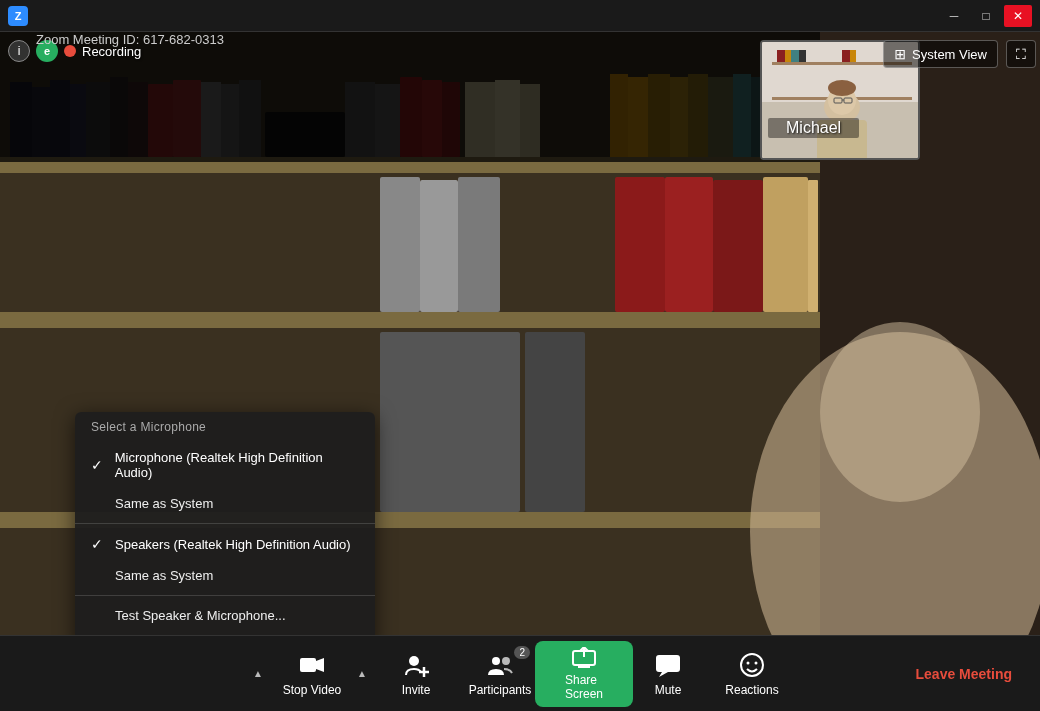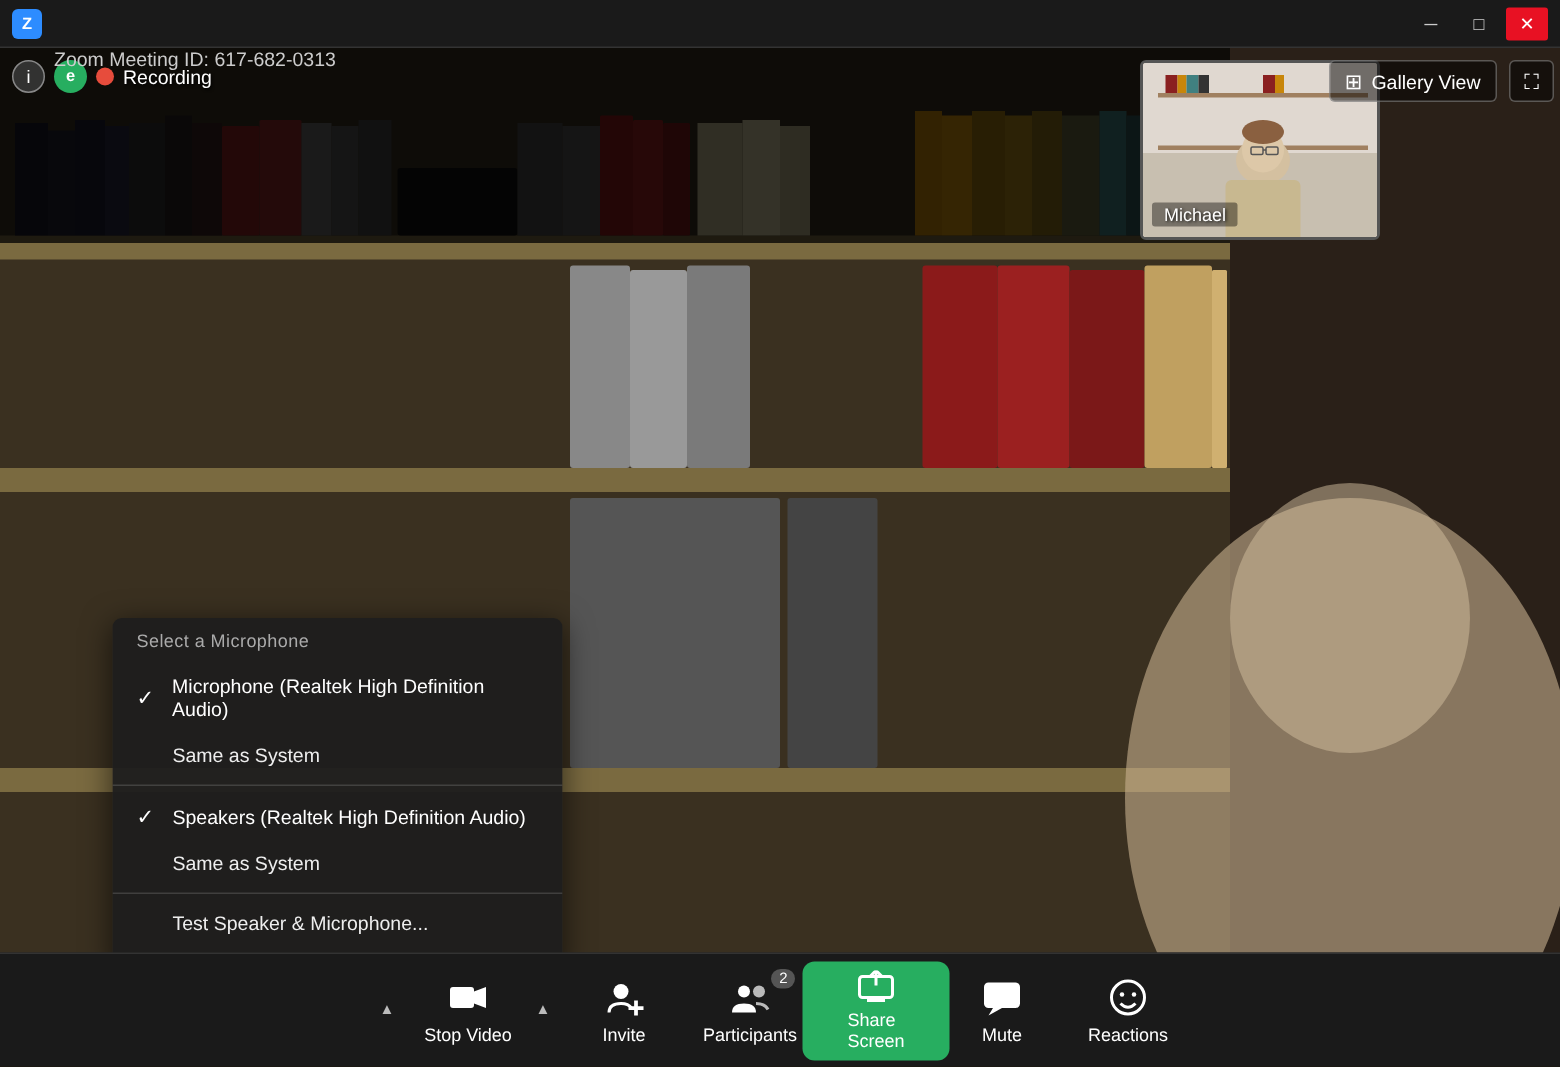--- a/index.html
+++ b/index.html
@@ -91,27 +91,27 @@
       z-index: 10;
     }
     #self-view .person-bg {
       width: 100%;
       height: 100%;
       background: linear-gradient(to bottom, #c8bfb0 0%, #d4c8bc 40%, #e8ddd5 100%);
       position: relative;
     }
     #self-view-label {
       position: absolute;
-      bottom: 7px;
+      bottom: 20px;
       left: 6px;
       color: white;
-      font-size: 12px;
+      font-size: 16px;
       text-shadow: 1px 1px 2px rgba(0,0,0,0.8);
       background: rgba(0,0,0,0.4);
-      padding: 1px 8px;
+      padding: 1px 18px;
       border-radius: 2px;
     }
 
     
     #top-controls {
       position: absolute;
       top: 8px;
       right: 4px;
       display: flex;
       gap: 8px;
@@ -414,21 +414,21 @@
       <ellipse cx="900" cy="380" rx="80" ry="90" fill="#d4c0a0" opacity="0.5"></ellipse>
 
       <rect x="0" y="0" width="820" height="130" fill="rgba(0,0,0,0.75)"></rect>
 
     </svg>
   </div>
 
   <div id="top-controls">
     <div id="gallery-view-btn">
       <span style="font-size:14px;">⊞</span>
-      <span>Gallery View</span>
+      <span>System View</span>
     </div>
     <div id="fullscreen-btn">
       <span>⛶</span>
     </div>
   </div>
 
   <div id="recording-indicator">
     <div class="info-btn">i</div>
     <div class="enc-badge">
       <span>e</span>
@@ -570,14 +570,15 @@
   <div class="toolbar-btn">
     <svg width="28" height="28" viewBox="0 0 28 28">
       <circle cx="14" cy="14" r="11" fill="none" stroke="white" stroke-width="2"></circle>
       <circle cx="10" cy="12" r="1.5" fill="white"></circle>
       <circle cx="18" cy="12" r="1.5" fill="white"></circle>
       <path d="M9 18 Q14 23 19 18" stroke="white" stroke-width="2" fill="none"></path>
     </svg>
     <span>Reactions</span>
   </div>
 
+  <div id="leave-btn">Leave Meeting</div>
 
 </div>
 
 </body></html>

